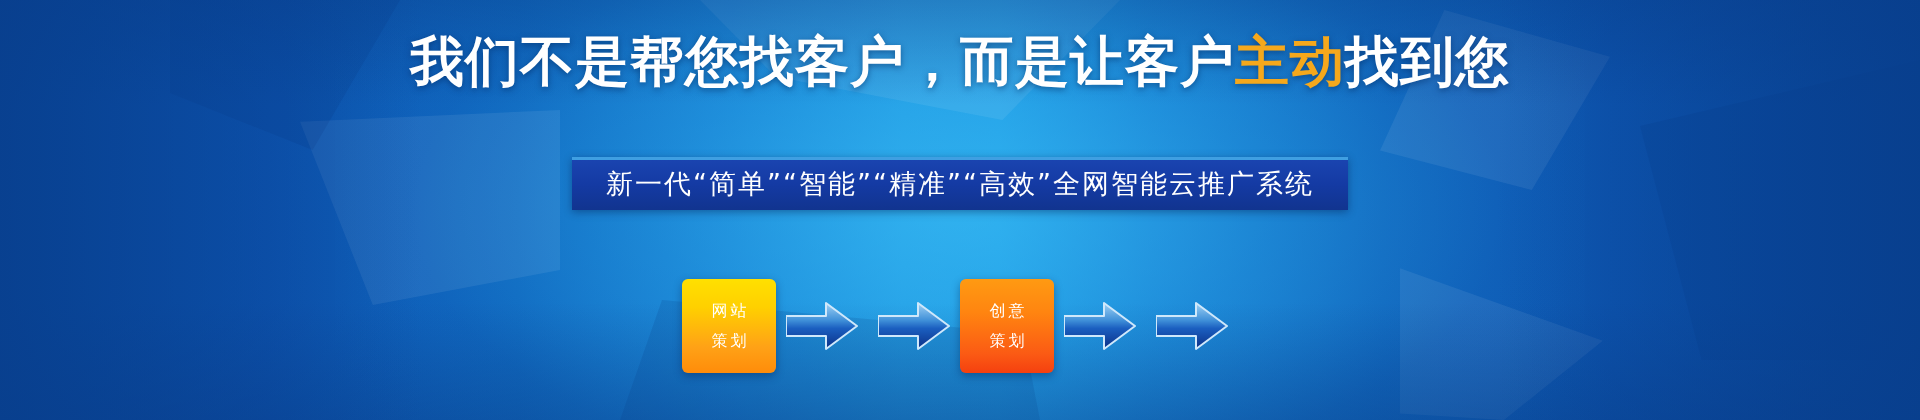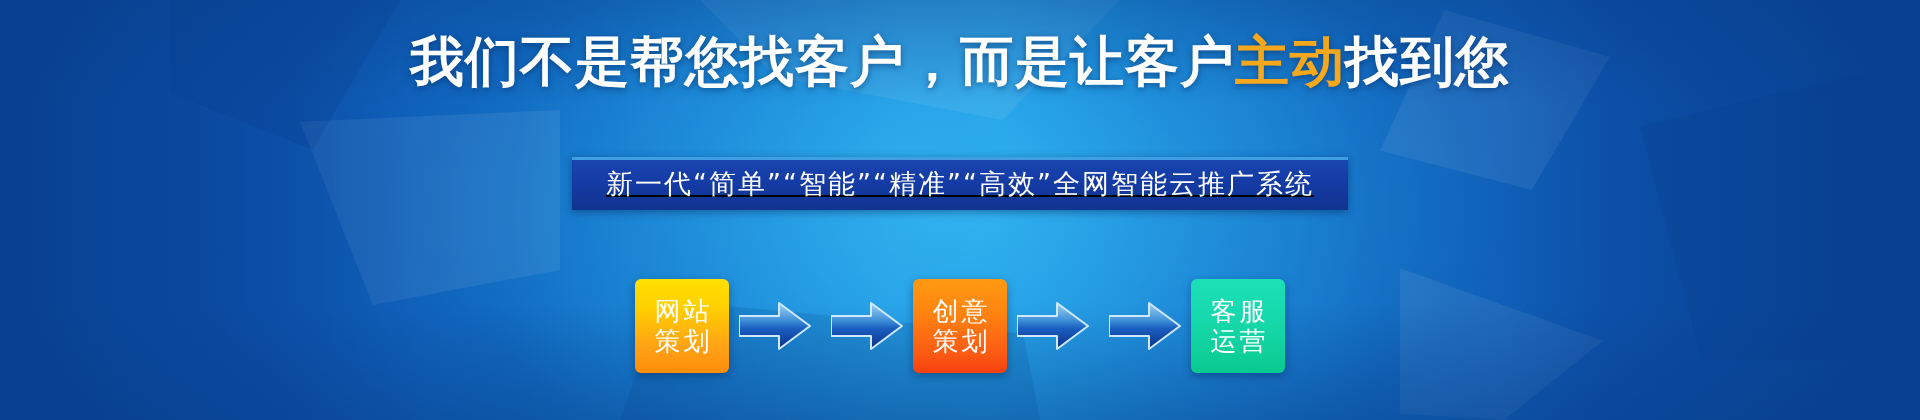--- a/index.html
+++ b/index.html
@@ -84,21 +84,20 @@
   }
 
   
   .subbar-wrap {
     position: absolute;
     top: 157px;
     left: 0;
     width: 1920px;
     display: flex;
     justify-content: center;
-    text-decoration: underline;
   }
   .subbar {
     background: linear-gradient(180deg, #1a44b0 0%, #143aa3 50%, #11348f 100%);
     border-top: 3px solid #3f9fe2;
     box-shadow: 0 2px 8px rgba(3,30,80,0.45);
     padding: 7px 34px 9px 34px;
     font-size: 27px;
     line-height: 34px;
     color: #ffffff;
     letter-spacing: 2px;
@@ -118,21 +117,21 @@
   }
   .step {
     width: 94px;
     height: 94px;
     border-radius: 6px;
     display: flex;
     flex-direction: column;
     align-items: center;
     justify-content: center;
     color: #ffffff;
-    font-size: 26px;
+    font-size: 16px;
     line-height: 30px;
     letter-spacing: 3px;
     box-shadow: 0 3px 9px rgba(3,30,80,0.40);
     position: relative;
   }
   .step .ln { display: block; text-indent: 3px; }
   .step.sel::before {
     content: "";
     position: absolute;
     inset: -3px;
@@ -219,19 +218,15 @@
       </svg>
     </div>
 
 
     <div class="arrow">
       <svg viewBox="0 0 72 54" xmlns="http://www.w3.org/2000/svg">
         <polygon points="0,17 40,17 40,4 71,27 40,50 40,37 0,37" fill="url(#ag1)" stroke="#cfe8fb" stroke-width="2" stroke-linejoin="round"></polygon>
       </svg>
     </div>
 
-    <div class="step s5">
-      <span class="ln">客服</span>
-      <span class="ln">运营</span>
-    </div>
 
   </div>
 </div>
 
 </body></html>

